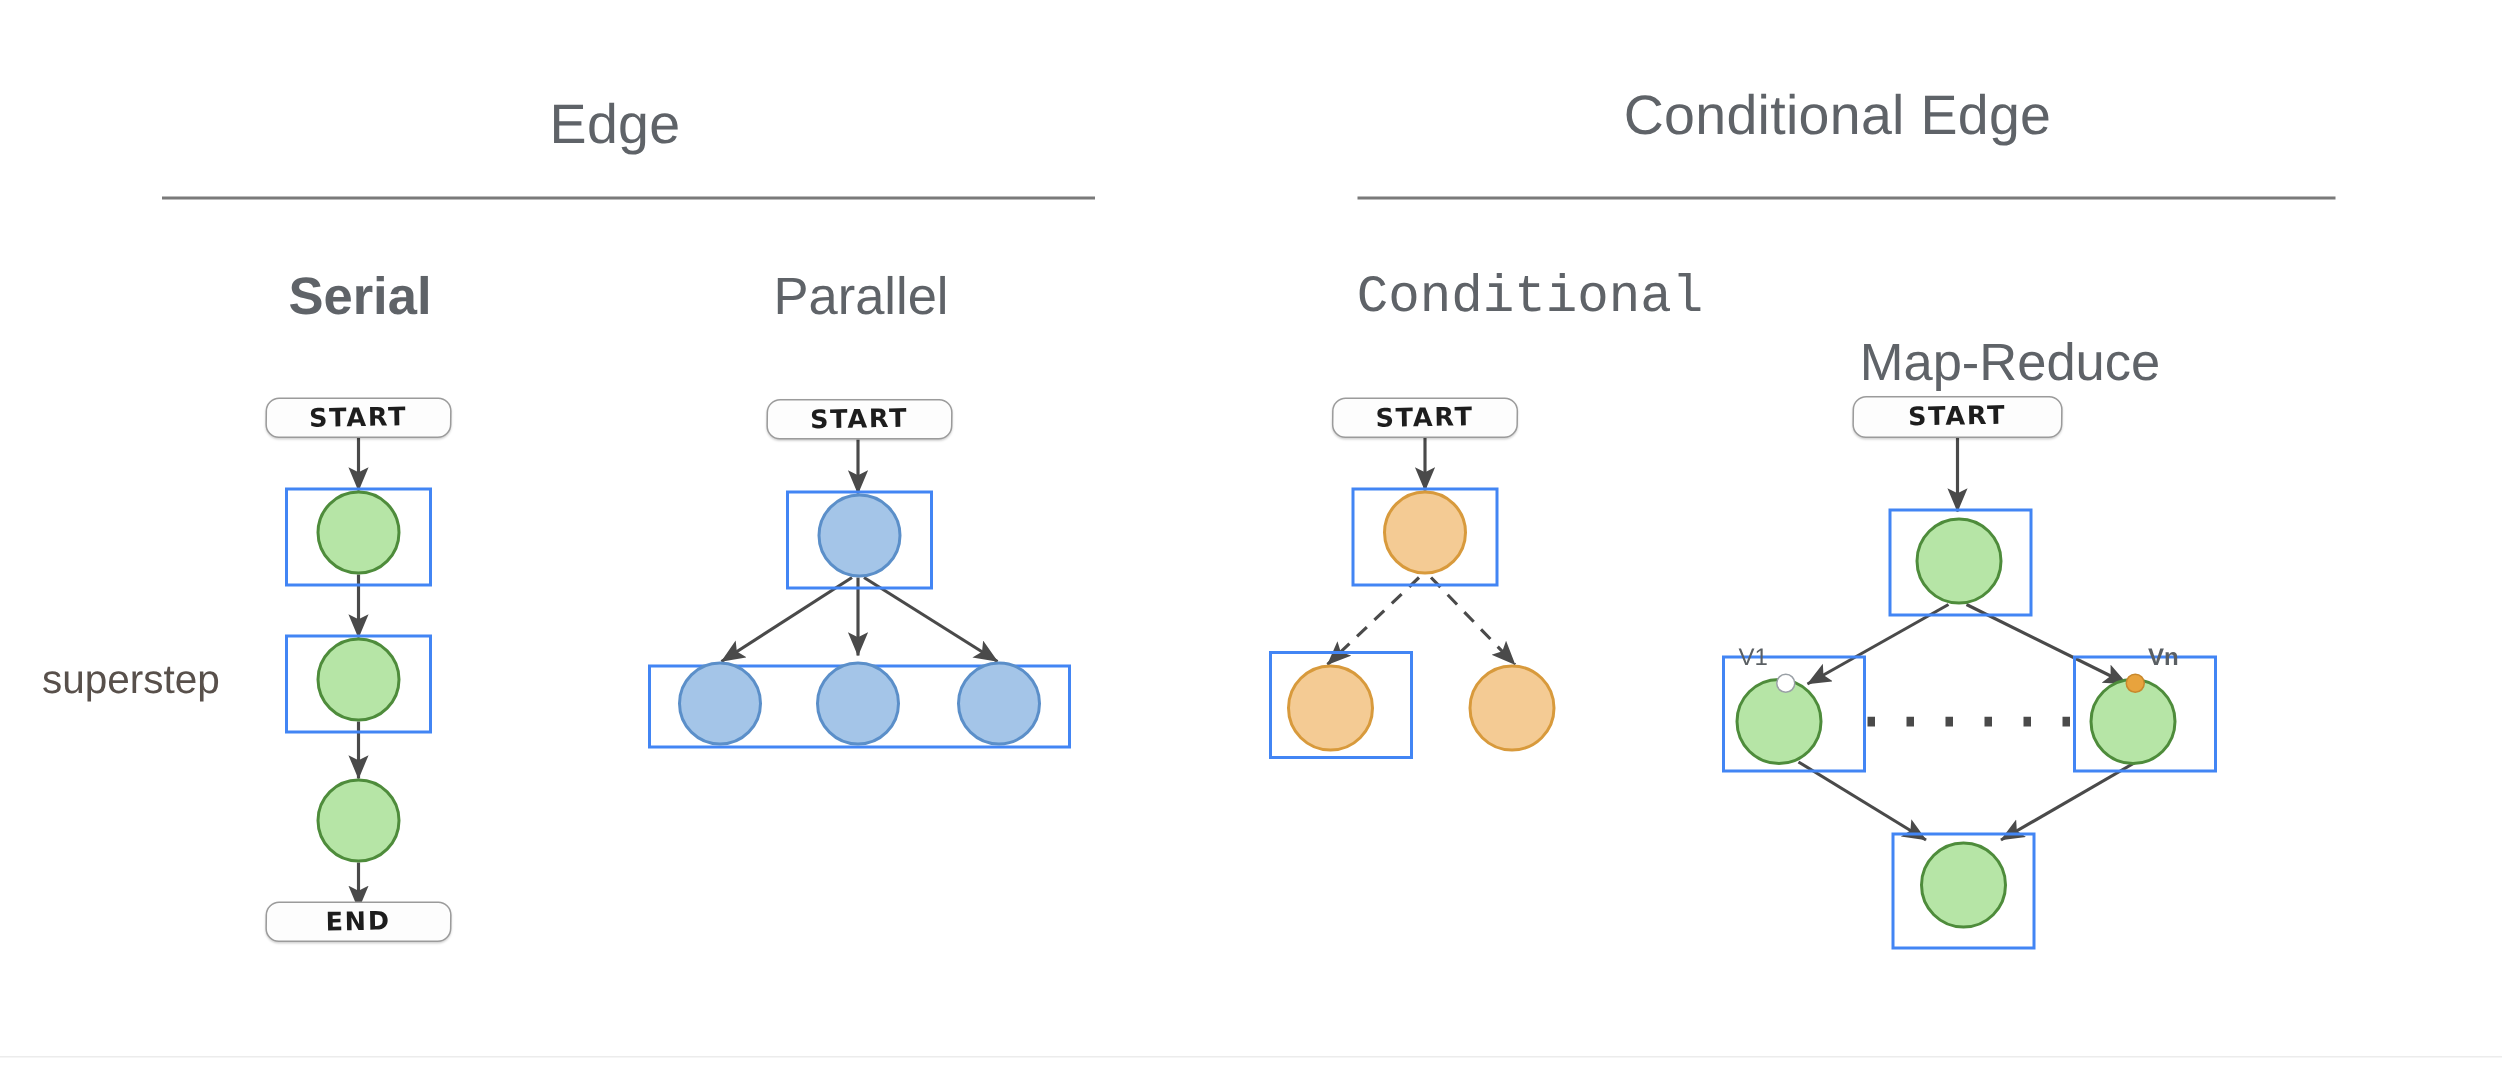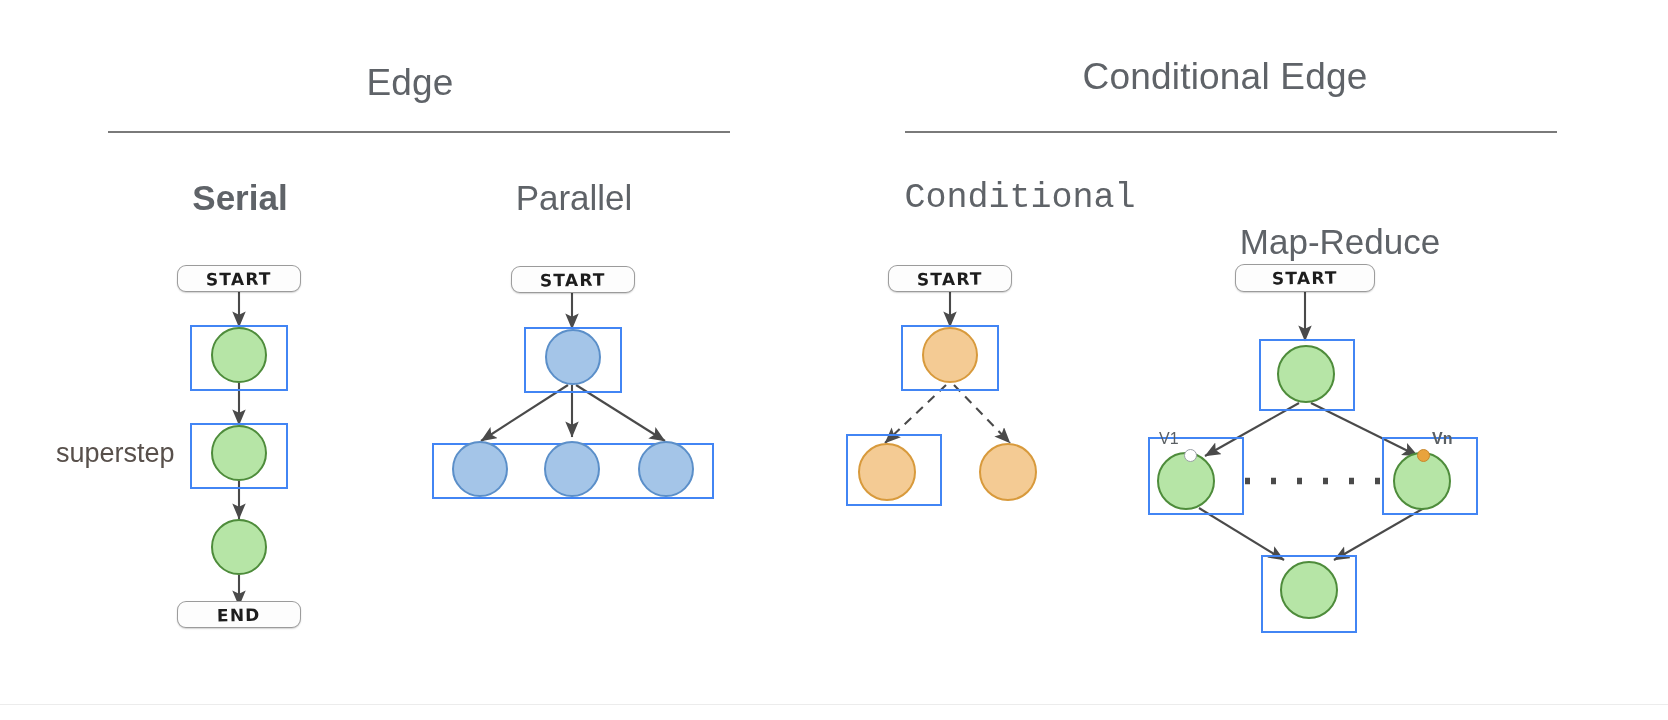--- a/index.html
+++ b/index.html
@@ -132,21 +132,21 @@
 <div class="section-rule" style="left:108px; top:131px; width:622px;"></div>
 
 <div class="section-title" style="left:905px; top:56px; width:640px;">Conditional Edge</div>
 <div class="section-rule" style="left:905px; top:131px; width:652px;"></div>
 
 <div class="variant-title" style="left:100px; top:178px; width:280px;font-weight:bold;">Serial</div>
 <div class="variant-title" style="left:434px; top:178px; width:280px;">Parallel</div>
 <div class="variant-title" style="left:880px; top:178px; width:280px;font-family:Liberation Mono, monospace;">Conditional</div>
 <div class="variant-title" style="left:1195px; top:178px; width:290px;margin-top:44px;">Map-Reduce</div>
 
-<div class="superstep-label" style="left:28px; top:438px;margin-left:28px;">superstep</div>
+<div class="superstep-label" style="left:28px; top:438px;">superstep</div>
 
 <svg class="edges" viewBox="0 0 1668 720" xmlns="http://www.w3.org/2000/svg">
   <defs>
     <marker id="arrow" markerWidth="9" markerHeight="9" refX="7.4" refY="3.2" orient="auto" markerUnits="strokeWidth">
       <path d="M0,0 L7.6,3.2 L0,6.4 L1.6,3.2 z" fill="#4a4a4a"></path>
     </marker>
   </defs>
 
   <g stroke="#4a4a4a" stroke-width="2.1" fill="none">
     <line x1="239" y1="291" x2="239" y2="327" marker-end="url(#arrow)"></line>

